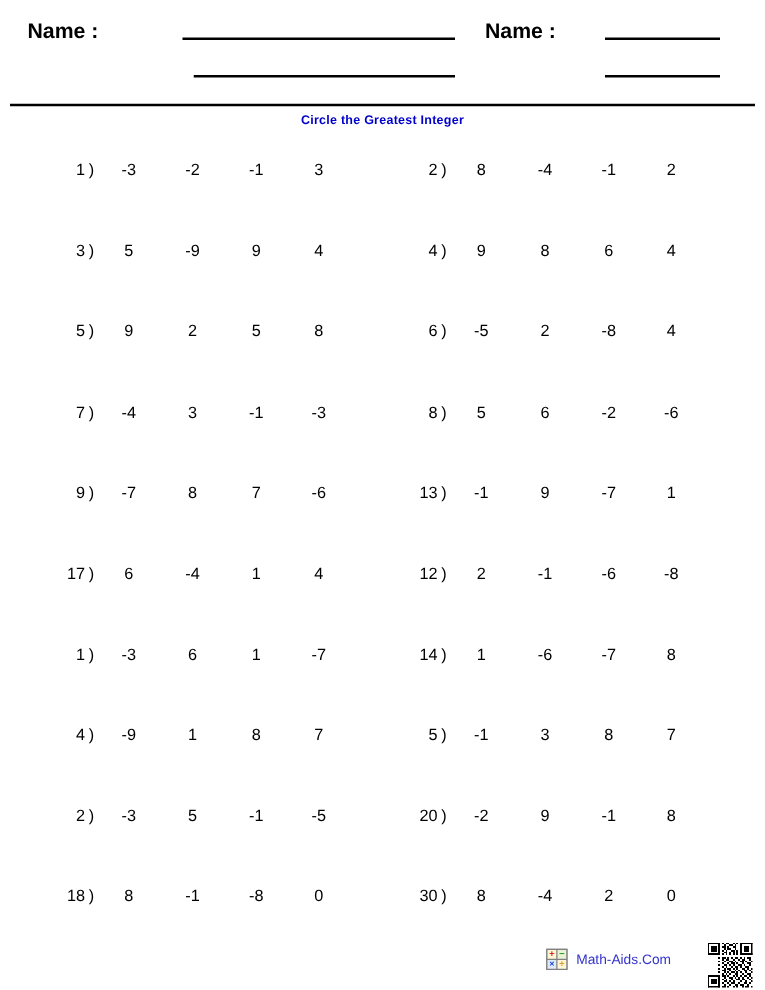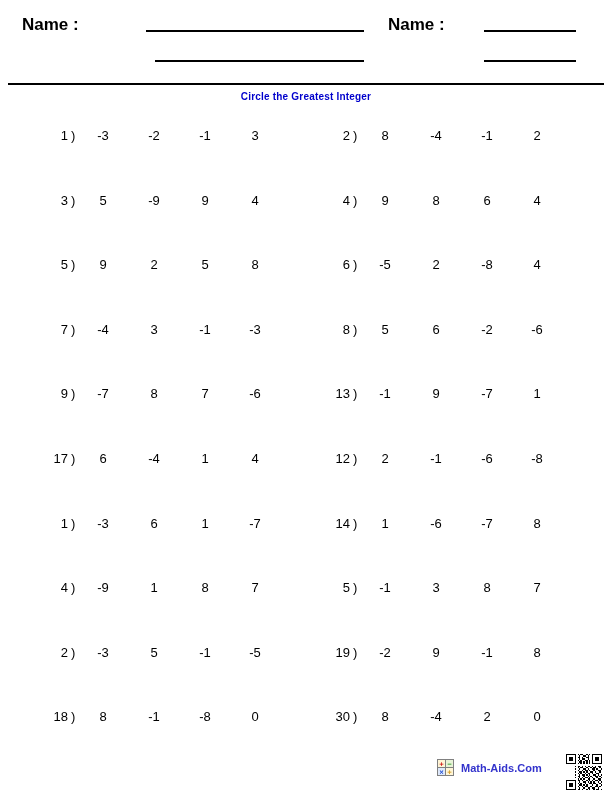--- a/index.html
+++ b/index.html
@@ -161,21 +161,21 @@
   }
   .ci-plus  { background: #fff6d6; color: #cc0000; }
   .ci-minus { background: #e8f3d6; color: #008800; }
   .ci-times { background: #dfe9fa; color: #0033cc; }
   .ci-div   { background: #fff6d6; color: #cc8800; }
 
   #brand-text {
     margin-left: 7px;
     font-size: 11px;
     color: #3333cc;
-    font-weight: bold;
+    font-weight: normal;
     white-space: nowrap;
   }
 
   #qrcode {
     position: absolute;
     left: 566px;
     top: 2px;
     width: 36px;
     height: 36px;
   }
@@ -349,21 +349,21 @@
     <div class="prob-row">
       <div class="problem left">
         <span class="p-num">2</span>
         <span class="p-paren">)</span>
         <span class="p-val c0">-3</span>
         <span class="p-val c1">5</span>
         <span class="p-val c2">-1</span>
         <span class="p-val c3">-5</span>
       </div>
       <div class="problem right">
-        <span class="p-num">19</span>
+        <span class="p-num">20</span>
         <span class="p-paren">)</span>
         <span class="p-val c0">-2</span>
         <span class="p-val c1">9</span>
         <span class="p-val c2">-1</span>
         <span class="p-val c3">8</span>
       </div>
     </div>
     <div class="prob-row">
       <div class="problem left">
         <span class="p-num">18</span>

